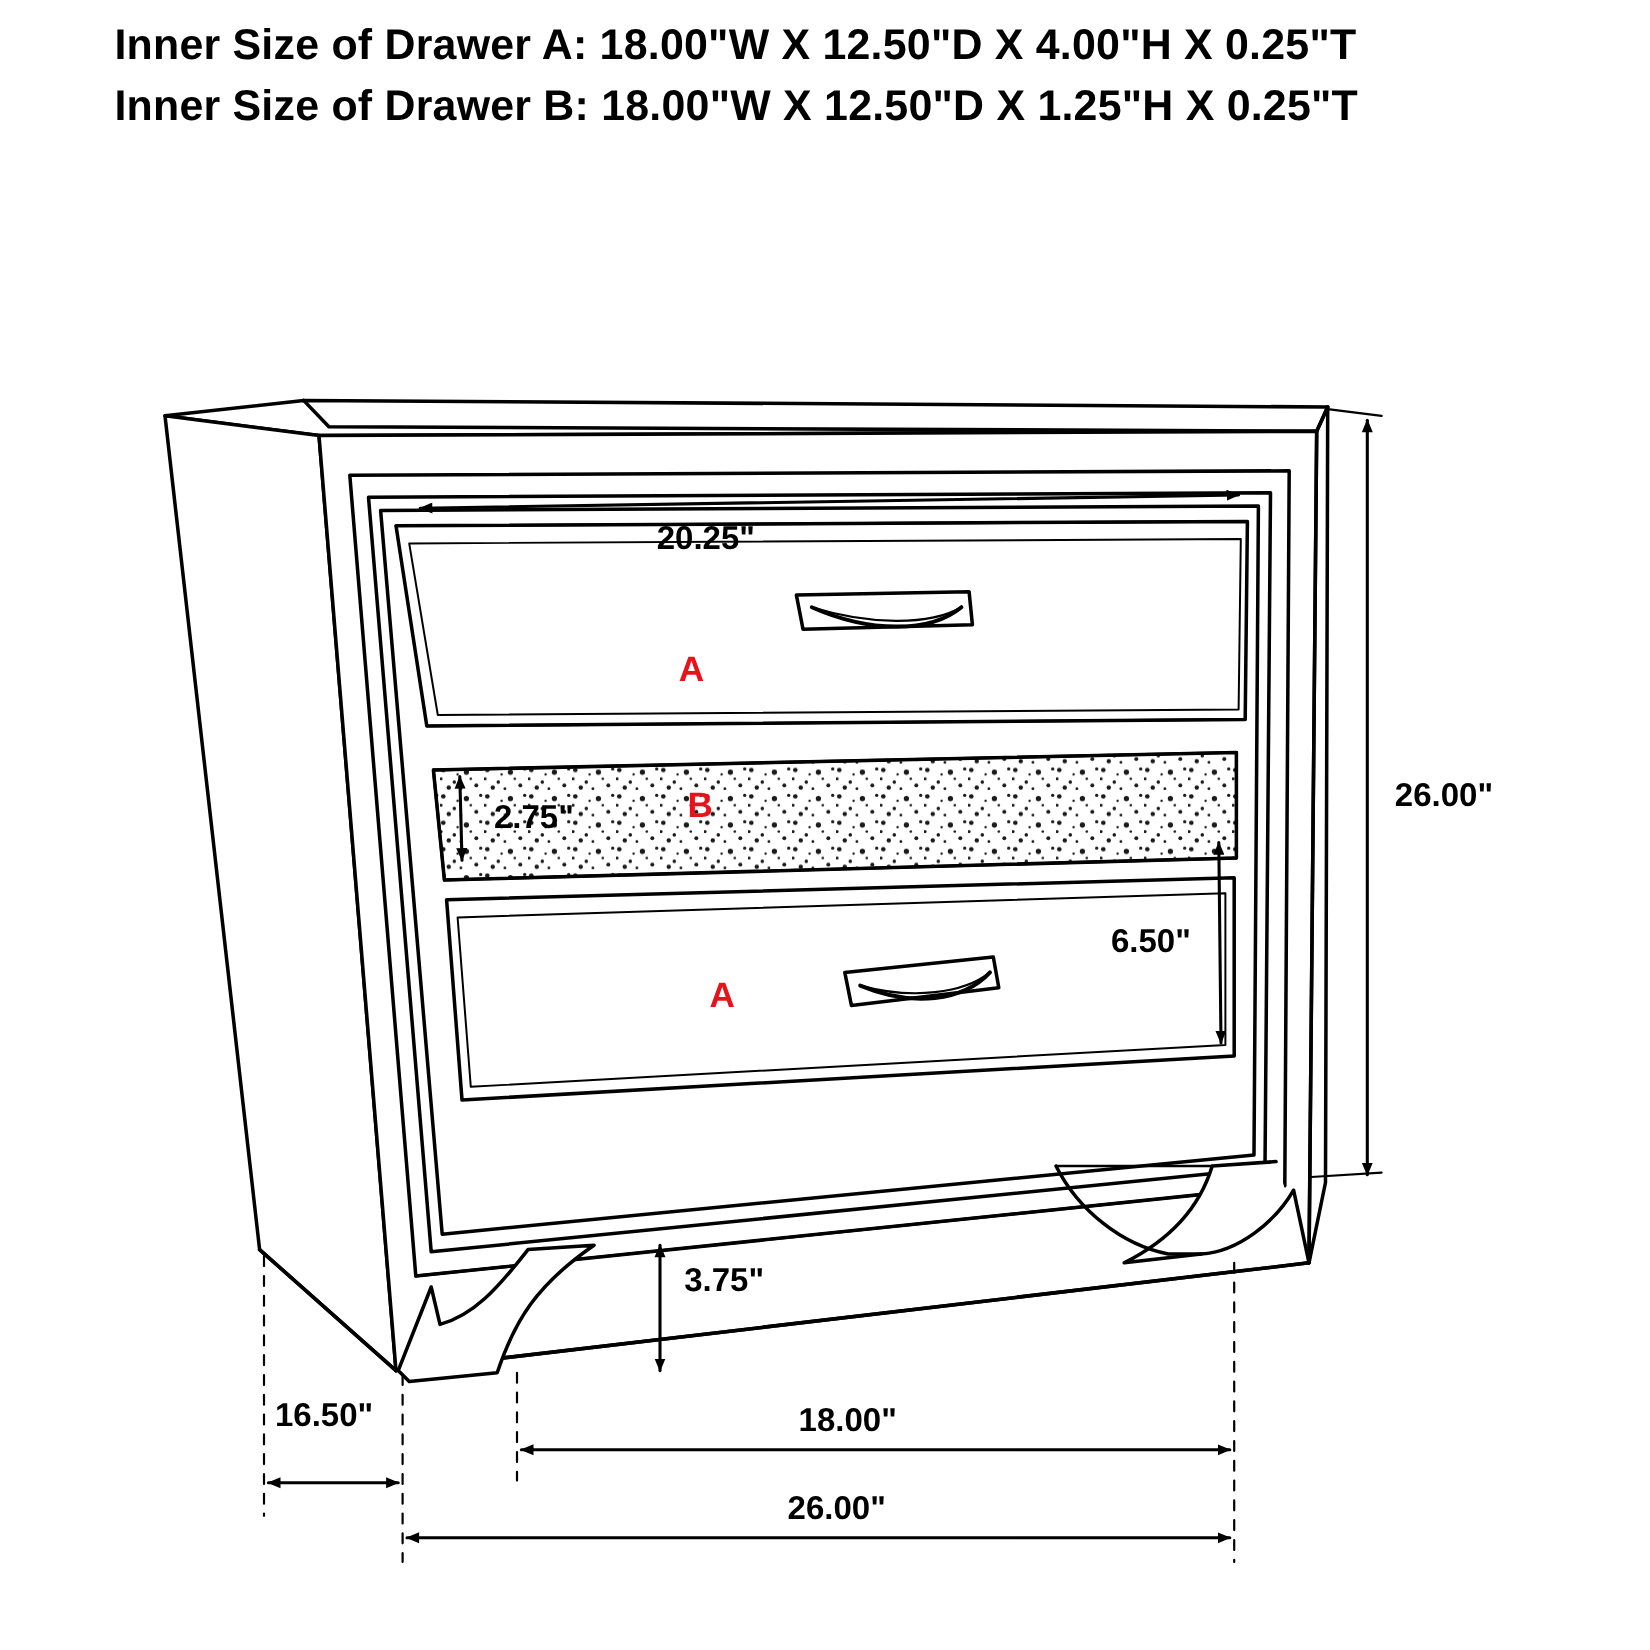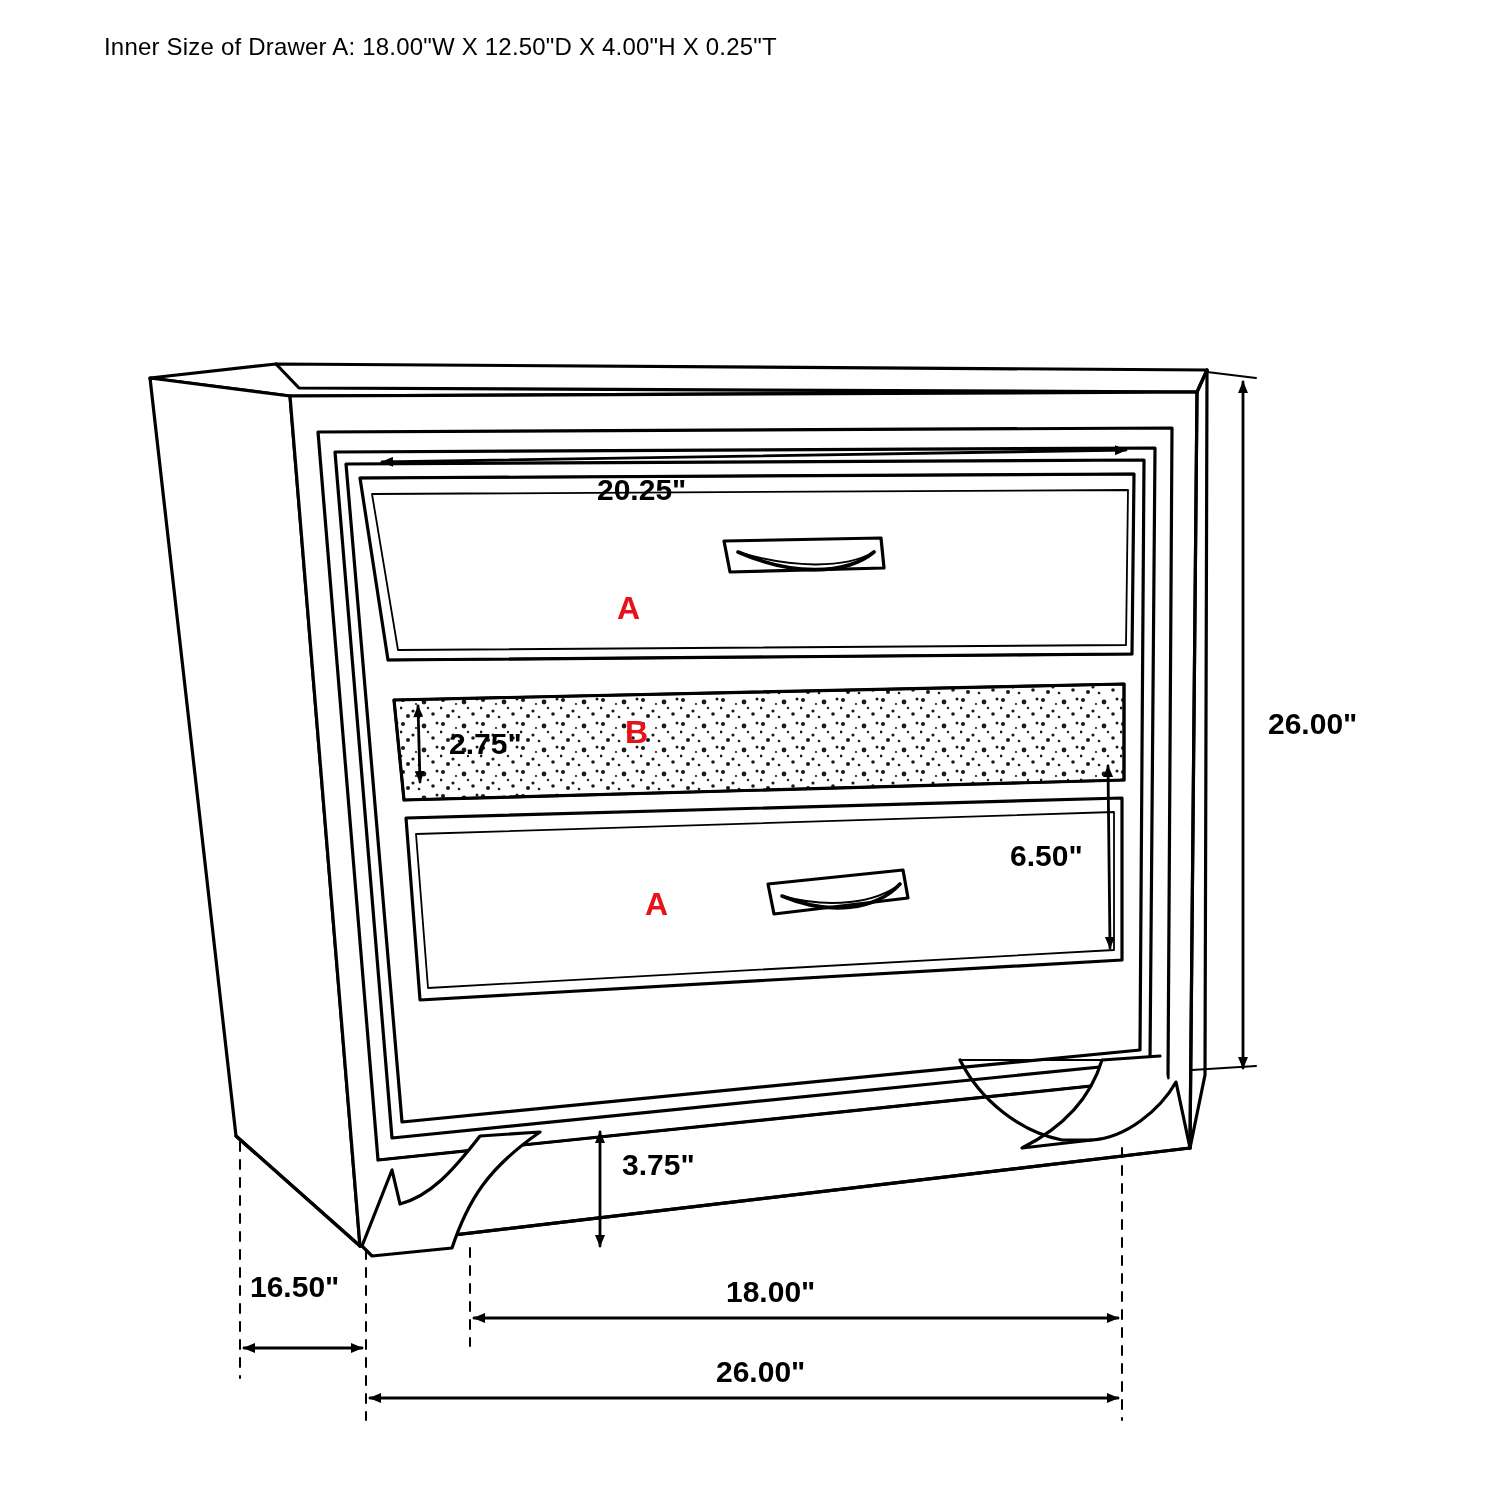--- a/index.html
+++ b/index.html
@@ -6,23 +6,23 @@
   body{
     width:1500px;height:1500px;
     background:#ffffff;
     font-family:"Liberation Sans", sans-serif;
     color:#000;
     position:relative;
     overflow:hidden;
   }
   .spec-block{
     position:absolute;
-    left:104px;top:30px;
-    font-size:24px;
-    font-weight:normal;
+    left:104px;top:14px;
+    font-size:39px;
+    font-weight:bold;
     line-height:1.42;
     letter-spacing:0.2px;
     white-space:nowrap;
   }
   .stage{
     position:absolute;
     left:0;top:0;width:1500px;height:1500px;
   }
   .dim-label{
     position:absolute;
@@ -36,20 +36,21 @@
     font-weight:bold;
     color:#e8121a;
   }
   svg{position:absolute;left:0;top:0;}
 </style>
 </head>
 <body>
 
 <div class="spec-block">
   <div>Inner Size of Drawer A: 18.00"W X 12.50"D X 4.00"H X 0.25"T</div>
+  <div>Inner Size of Drawer B: 18.00"W X 12.50"D X 1.25"H X 0.25"T</div>
 </div>
 
 <div class="stage">
 
 <svg width="1500" height="1500" viewBox="0 0 1500 1500">
   <defs>
     <marker id="arrHead" markerWidth="14" markerHeight="14" refX="11" refY="5" orient="auto" markerUnits="userSpaceOnUse">
       <path d="M0,0 L12,5 L0,10 z" fill="#000"></path>
     </marker>
     <marker id="arrTail" markerWidth="14" markerHeight="14" refX="1" refY="5" orient="auto" markerUnits="userSpaceOnUse">

